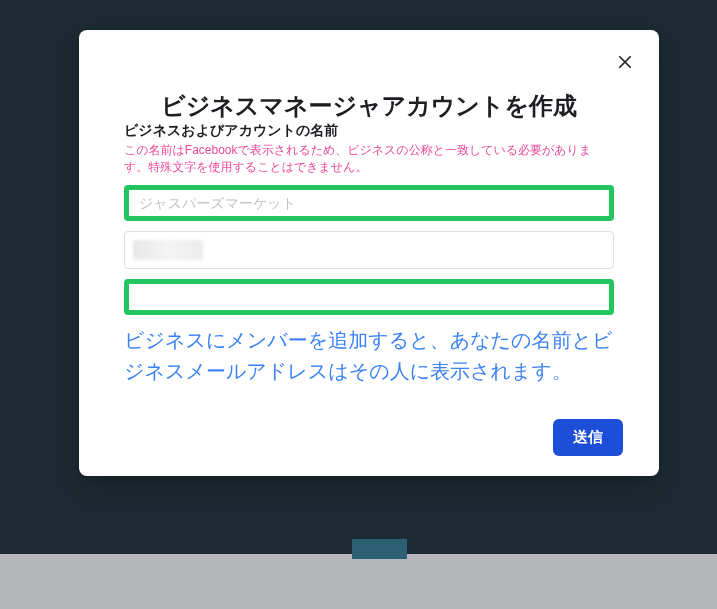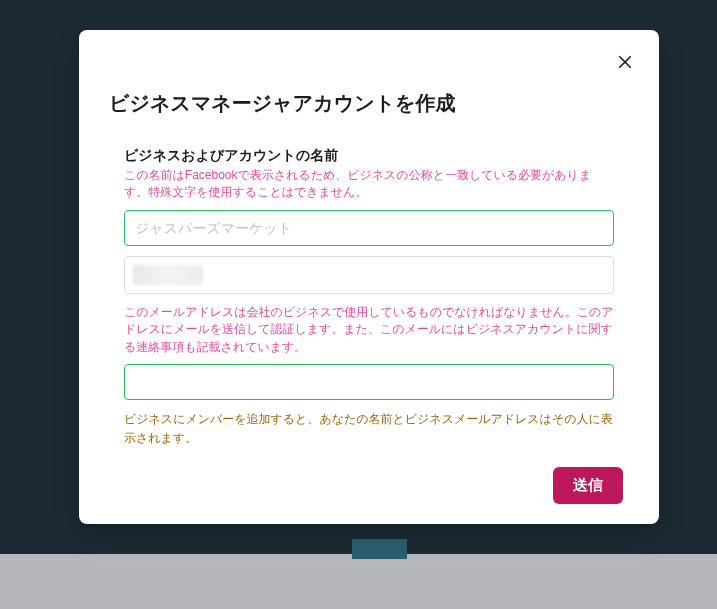--- a/index.html
+++ b/index.html
@@ -44,47 +44,46 @@
       width: 28px;
       height: 28px;
       cursor: pointer;
       display: flex;
       align-items: center;
       justify-content: center;
       color: #1c1e21;
     }
     .close-btn svg { width: 18px; height: 18px; }
     .modal-title {
-      font-size: 20px;
+      font-size: 24px;
       font-weight: 700;
       color: #1c1e21;
-      text-align: left;
+      text-align: center;
       margin-top: 40px;
-      margin-bottom: 30px;
     }
     .form-wrap {
       padding: 0 15px;
     }
     .field-group { margin-bottom: 10px; }
     .field-label {
       font-size: 14px;
       font-weight: 700;
       color: #1c1e21;
       margin-bottom: 2px;
     }
     .field-desc {
       font-size: 12px;
       color: #ec4899;
       line-height: 1.45;
       margin-bottom: 8px;
     }
     .text-input {
       width: 100%;
       height: 36px;
-      border: 1px solid #22c55e;
+      border: 5px solid #22c55e;
       border-radius: 4px;
       padding: 8px 10px;
       font-size: 14px;
       color: #1c1e21;
       outline: none;
     }
     .text-input::placeholder { color: #bec3c9; }
     .name-input-wrap {
       width: 100%;
       height: 38px;
@@ -97,32 +96,32 @@
       position: absolute;
       left: 8px;
       top: 8px;
       width: 70px;
       height: 20px;
       background: linear-gradient(90deg, #e8e8e8 0%, #f4f4f4 50%, #ececec 100%);
       filter: blur(1.5px);
       border-radius: 2px;
     }
     .notice {
-      font-size: 12px;
-      color: #a16207;
+      font-size: 20px;
+      color: #3b82f6;
       line-height: 1.55;
-      margin: 0 15px 20px 15px;
+      margin: 0 15px 32px 15px;
     }
     .footer {
       display: flex;
       justify-content: flex-end;
       padding-right: 6px;
     }
     .submit-btn {
-      background: #be185d;
+      background: #1d4ed8;
       color: #fff;
       border: none;
       border-radius: 6px;
       font-size: 15px;
       font-weight: 700;
       padding: 9px 20px;
       cursor: pointer;
     }
   </style>
 </head>
@@ -151,21 +150,20 @@
       <input type="text" class="text-input" placeholder="ジャスパーズマーケット" style="">
     </div>
 
     <div class="field-group">
       <div class="name-input-wrap">
         <div class="name-blur"></div>
       </div>
     </div>
 
     <div class="field-group">
-      <div class="field-desc">このメールアドレスは会社のビジネスで使用しているものでなければなりません。このアドレスにメールを送信して認証します。また、このメールにはビジネスアカウントに関する連絡事項も記載されています。</div>
       <input type="text" class="text-input" style="">
     </div>
 
   </div>
 
   <div class="notice">ビジネスにメンバーを追加すると、あなたの名前とビジネスメールアドレスはその人に表示されます。</div>
 
   <div class="footer">
     <button class="submit-btn">送信</button>
   </div>

